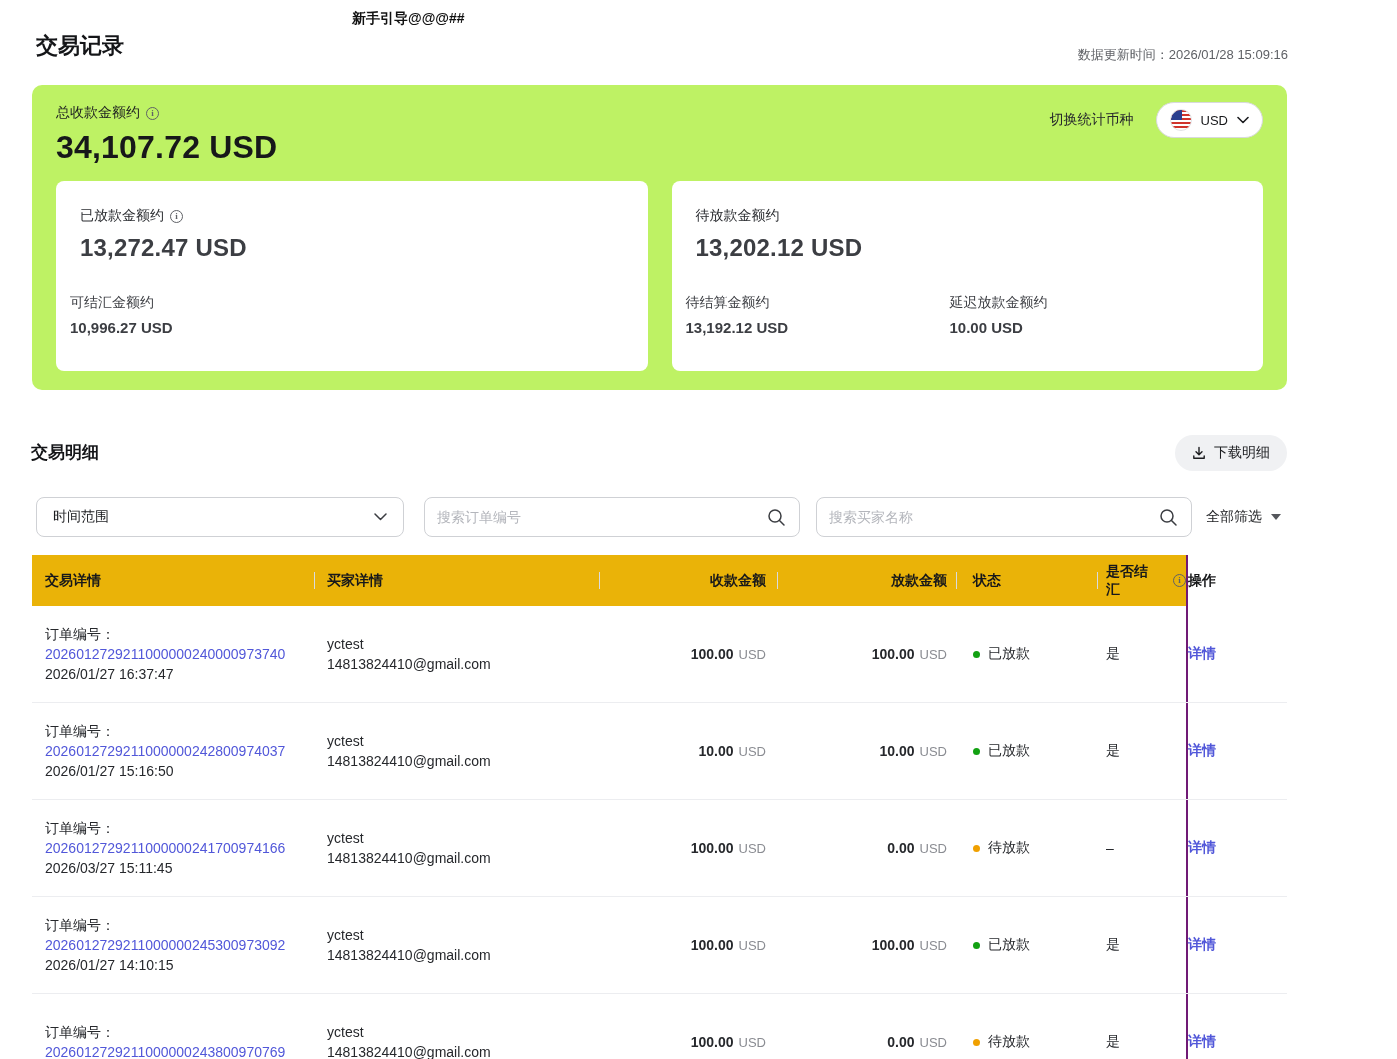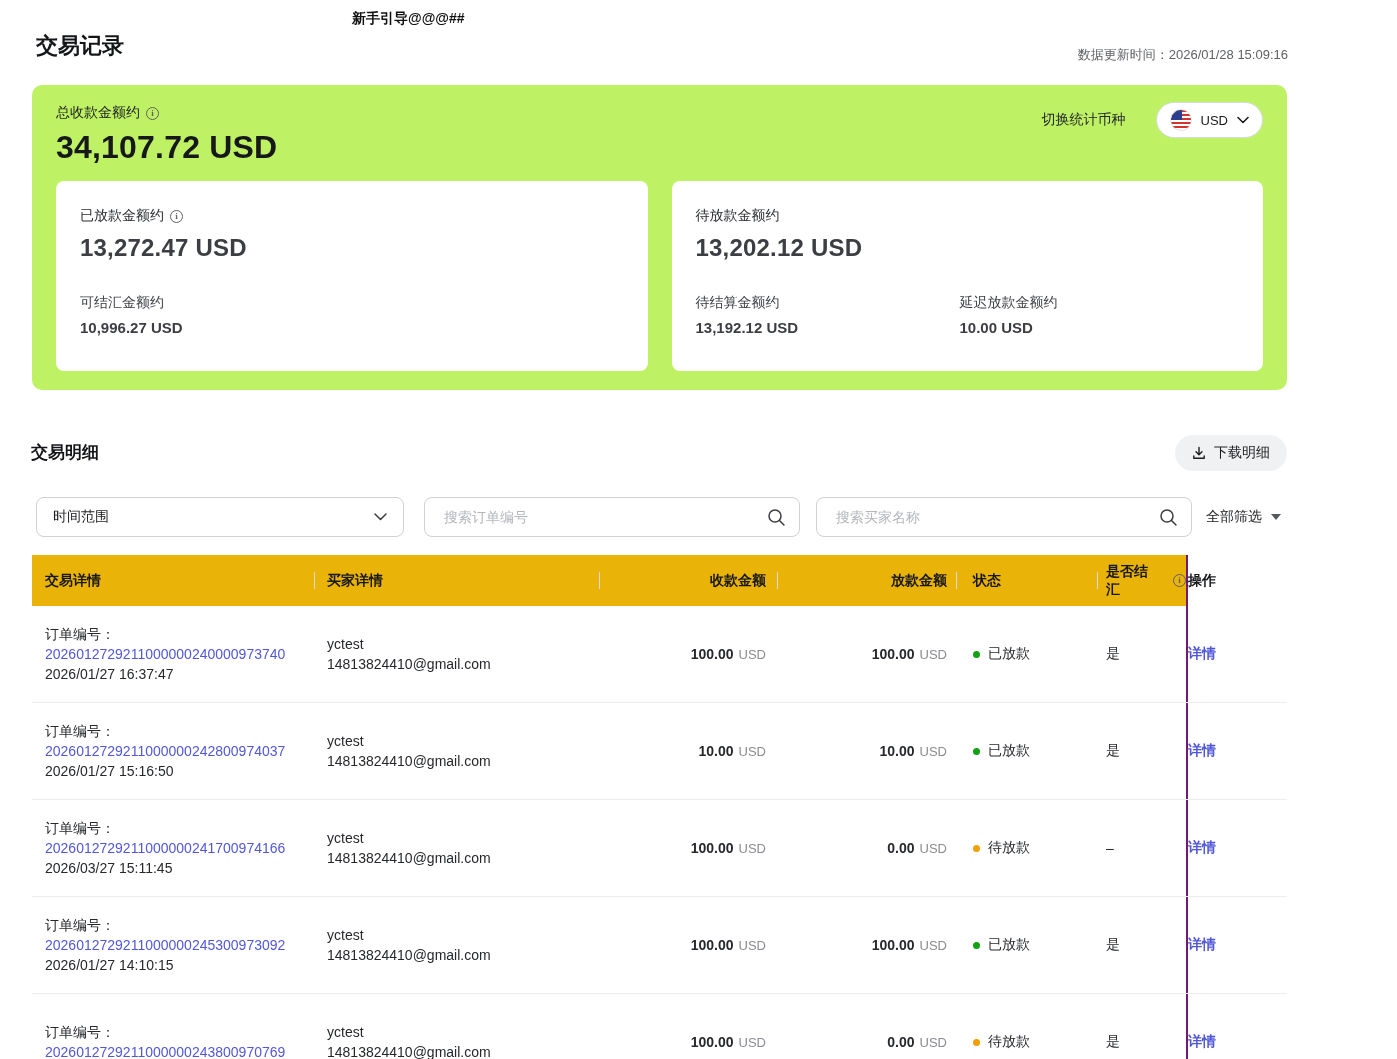--- a/index.html
+++ b/index.html
@@ -18,39 +18,39 @@
   .page-title { left: 36px; top: 31px; font-size: 22px; font-weight: 700; color: #141518; }
   .update-time { right: 109px; top: 46px; font-size: 13px; color: #5f6166; }
 
   
   .summary {
     left: 32px; top: 85px; width: 1255px; height: 305px;
     background: #bef264; border-radius: 10px;
   }
   .summary-label-row { position: absolute; left: 24px; top: 19px; display: flex; align-items: center; gap: 6px; font-size: 14px; color: #1c1d20; }
   .summary-amount { position: absolute; left: 24px; top: 44px; font-size: 32px; font-weight: 700; color: #17181a; letter-spacing: .2px; }
-  .currency-switch { position: absolute; right: 24px; top: 17px; display: flex; align-items: center; gap: 30px; }
+  .currency-switch { position: absolute; right: 24px; top: 17px; display: flex; align-items: center; gap: 22px; }
   .currency-switch-label { font-size: 14px; color: #26282c; }
   .currency-pill {
     display: flex; align-items: center; gap: 9px; height: 36px; padding: 0 13px;
     background: #fff; border: 1px solid #d8d9dd; border-radius: 18px; cursor: pointer;
   }
   .currency-code { font-size: 13px; color: #17181a; }
   .flag {
     width: 22px; height: 22px; border-radius: 50%; position: relative; overflow: hidden;
     background: repeating-linear-gradient(180deg, #d0342c 0 2px, #fff 2px 4px);
     border: 0.5px solid #e2e3e6;
   }
   .flag::before { content: ""; position: absolute; left: 0; top: 0; width: 11px; height: 10px; background: #2b3f8e; }
 
   .cards { position: absolute; left: 24px; top: 96px; width: 1207px; height: 190px; display: flex; gap: 24px; }
   .card { flex: 1; background: #fff; border-radius: 8px; position: relative; padding: 26px 24px; }
   .card-label-row { display: flex; align-items: center; gap: 6px; font-size: 14px; color: #2a2c30; }
   .card-amount { margin-top: 9px; font-size: 24px; font-weight: 700; color: #3c3e43; letter-spacing: .2px; }
-  .card-subs { position: absolute; left: 24px; top: 113px; display: flex; }
+  .card-subs { position: absolute; left: 14px; top: 113px; display: flex; }
   .sub-col-0 { width: 264px; }
   .sub-label { font-size: 14px; color: #3c3e43; }
   .sub-amount { margin-top: 7px; font-size: 15px; font-weight: 700; color: #3c3e43; }
 
   .info-icon {
     display: inline-flex; align-items: center; justify-content: center;
     width: 13px; height: 13px; border: 1px solid #5f6166; border-radius: 50%;
     font-size: 9px; font-weight: 700; color: #5f6166; line-height: 1; flex: none;
     font-family: "Liberation Serif", serif;
   }
@@ -71,21 +71,21 @@
     position: absolute; left: 0; top: 0; width: 368px; height: 40px;
     border: 1px solid #cfd1d5; border-radius: 8px; background: #fff;
     display: flex; align-items: center; justify-content: space-between;
     padding: 16px 16px; font-size: 14px; color: #1c1d20; cursor: pointer;
   }
   .search-box { position: absolute; top: 0; height: 40px; }
   .search-box.order { left: 388px; width: 376px; }
   .search-box.buyer { left: 780px; width: 376px; }
   .search-box input {
     width: 100%; height: 100%; border: 1px solid #cfd1d5; border-radius: 8px;
-    padding: 0 42px 0 19px; font-size: 14px; color: #26282c; outline: none;
+    padding: 0 42px 0 12px; font-size: 14px; color: #26282c; outline: none;
     font-family: inherit;
   }
   .search-box input::placeholder { color: #b4b6bc; }
   .search-icon-btn { position: absolute; right: 12px; top: 9px; width: 22px; height: 22px; background: none; border: none; cursor: pointer; padding: 0; }
   .all-filters {
     position: absolute; left: 1170px; top: 0; height: 40px;
     display: flex; align-items: center; gap: 9px;
     background: none; border: none; font-size: 14px; color: #1c1d20; cursor: pointer;
     font-family: inherit;
   }

